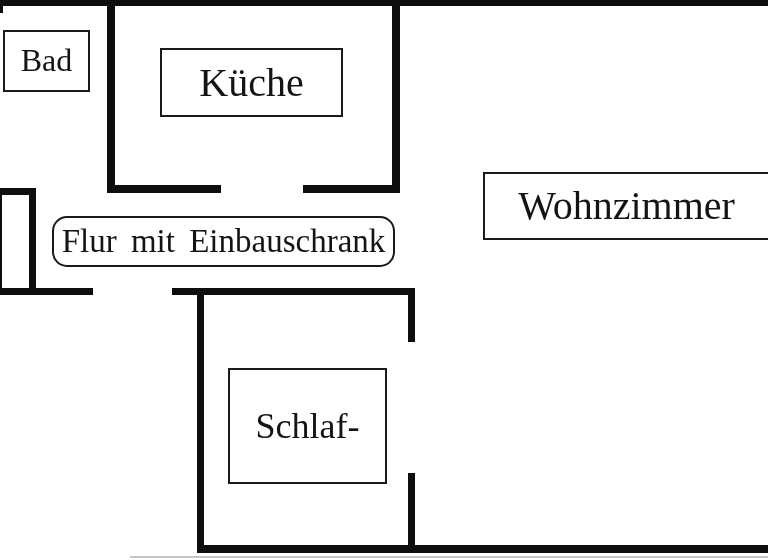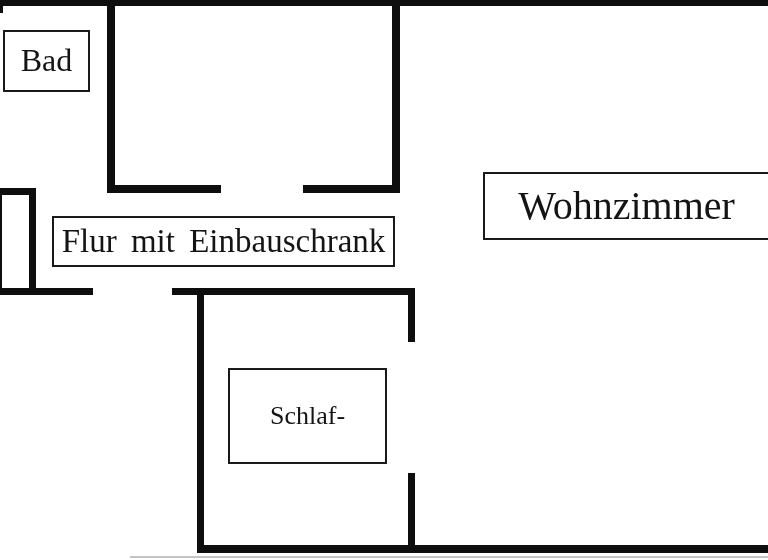--- a/index.html
+++ b/index.html
@@ -33,22 +33,22 @@
     flex-direction:column;
     align-items:center;
     justify-content:center;
     text-align:center;
     white-space:nowrap;
     line-height:1.1;
   }
   #label-bad{left:3px;top:30px;width:87px;height:62px;font-size:32px;}
   #label-kueche{left:160px;top:48px;width:183px;height:69px;font-size:40px;}
   #label-wohnzimmer{left:483px;top:172px;width:287px;height:68px;font-size:40px;}
-  #label-flur{left:52px;top:216px;width:343px;height:51px;font-size:33px;word-spacing:6px;}
-  #label-schlafzimmer{left:228px;top:368px;width:159px;height:96px;font-size:26px;line-height:44px;}
+  #label-flur{left:52px;top:216px;width:343px;height:51px;font-size:33px;word-spacing:6px;border-radius:15px;}
+  #label-schlafzimmer{left:228px;top:368px;width:159px;height:116px;font-size:36px;line-height:44px;}
 </style>
 </head>
 <body>
 
 <div class="plan">
 
   <div id="walls">
       <div class="wall" style="left: 3px; top: 0px; width: 765px; height: 6px;"></div>
       <div class="wall" style="left: 0px; top: 0px; width: 3px; height: 13px;"></div>
       <div class="wall" style="left: 107px; top: 0px; width: 8px; height: 193px;"></div>
@@ -64,20 +64,23 @@
       <div class="wall" style="left: 408px; top: 295px; width: 7px; height: 47px;"></div>
       <div class="wall" style="left: 408px; top: 473px; width: 7px; height: 79px;"></div>
       <div class="wall" style="left: 197px; top: 545px; width: 571px; height: 8px;"></div>
       <div class="wall faint" style="left: 130px; top: 556px; width: 638px; height: 2px;"></div>
     </div>
 
   <div class="room-label" id="label-bad">
     <span>Bad</span>
   </div>
 
+  <div class="room-label" id="label-kueche">
+    <span>Küche</span>
+  </div>
 
   <div class="room-label" id="label-wohnzimmer">
     <span>Wohnzimmer</span>
   </div>
 
   <div class="room-label" id="label-flur">
     <span>Flur mit Einbauschrank</span>
   </div>
 
   <div class="room-label" id="label-schlafzimmer">

